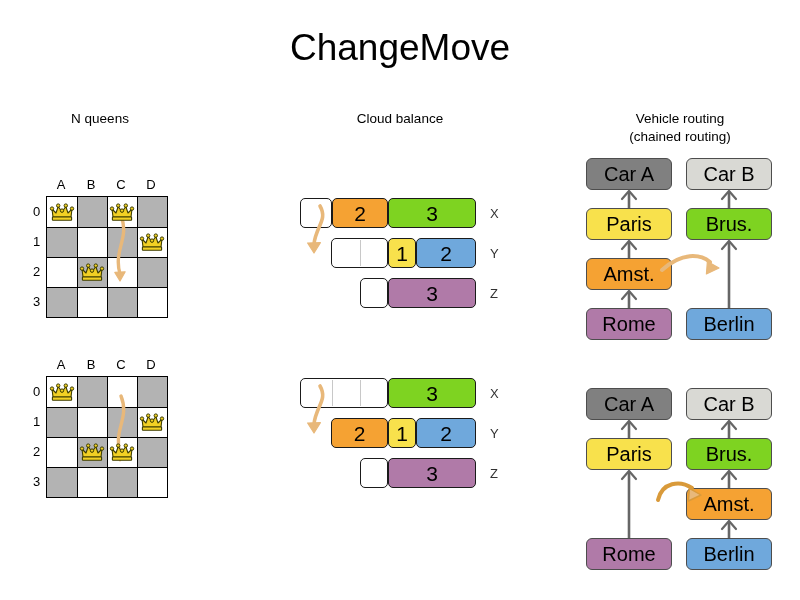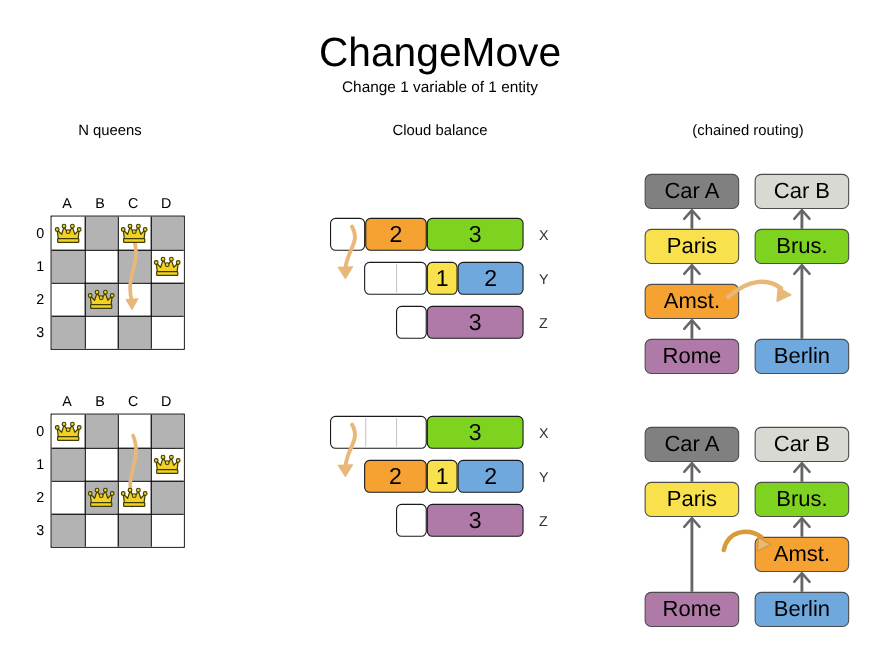--- a/index.html
+++ b/index.html
@@ -61,25 +61,25 @@
     display:flex;align-items:center;justify-content:center;
     font-size:20px;line-height:20px;color:#000;
   }
 </style>
 </head>
 <body>
 
 <div class="root">
 
   <div class="title">ChangeMove</div>
-  <div class="subtitle">Change 1 variable of 1 entity</div>
 
   <div class="sec-head" id="head-cloud">Cloud balance</div>
   <div class="sec-head" id="head-nqueens">N queens</div>
   <div class="sec-head" id="head-vrp">
+    <div>Vehicle routing</div>
     <div>(chained routing)</div>
   </div>
 
   <div class="board-wrap" id="board-before" style="left:30px;top:170px;width:150px;height:160px;">
       <div class="col-label" style="left: 16px;">A</div>
       <div class="col-label" style="left: 46px;">B</div>
       <div class="col-label" style="left: 76px;">C</div>
       <div class="col-label" style="left: 106px;">D</div>
       <div class="row-label" style="top: 35px;">0</div>
       <div class="row-label" style="top: 65px;">1</div>

